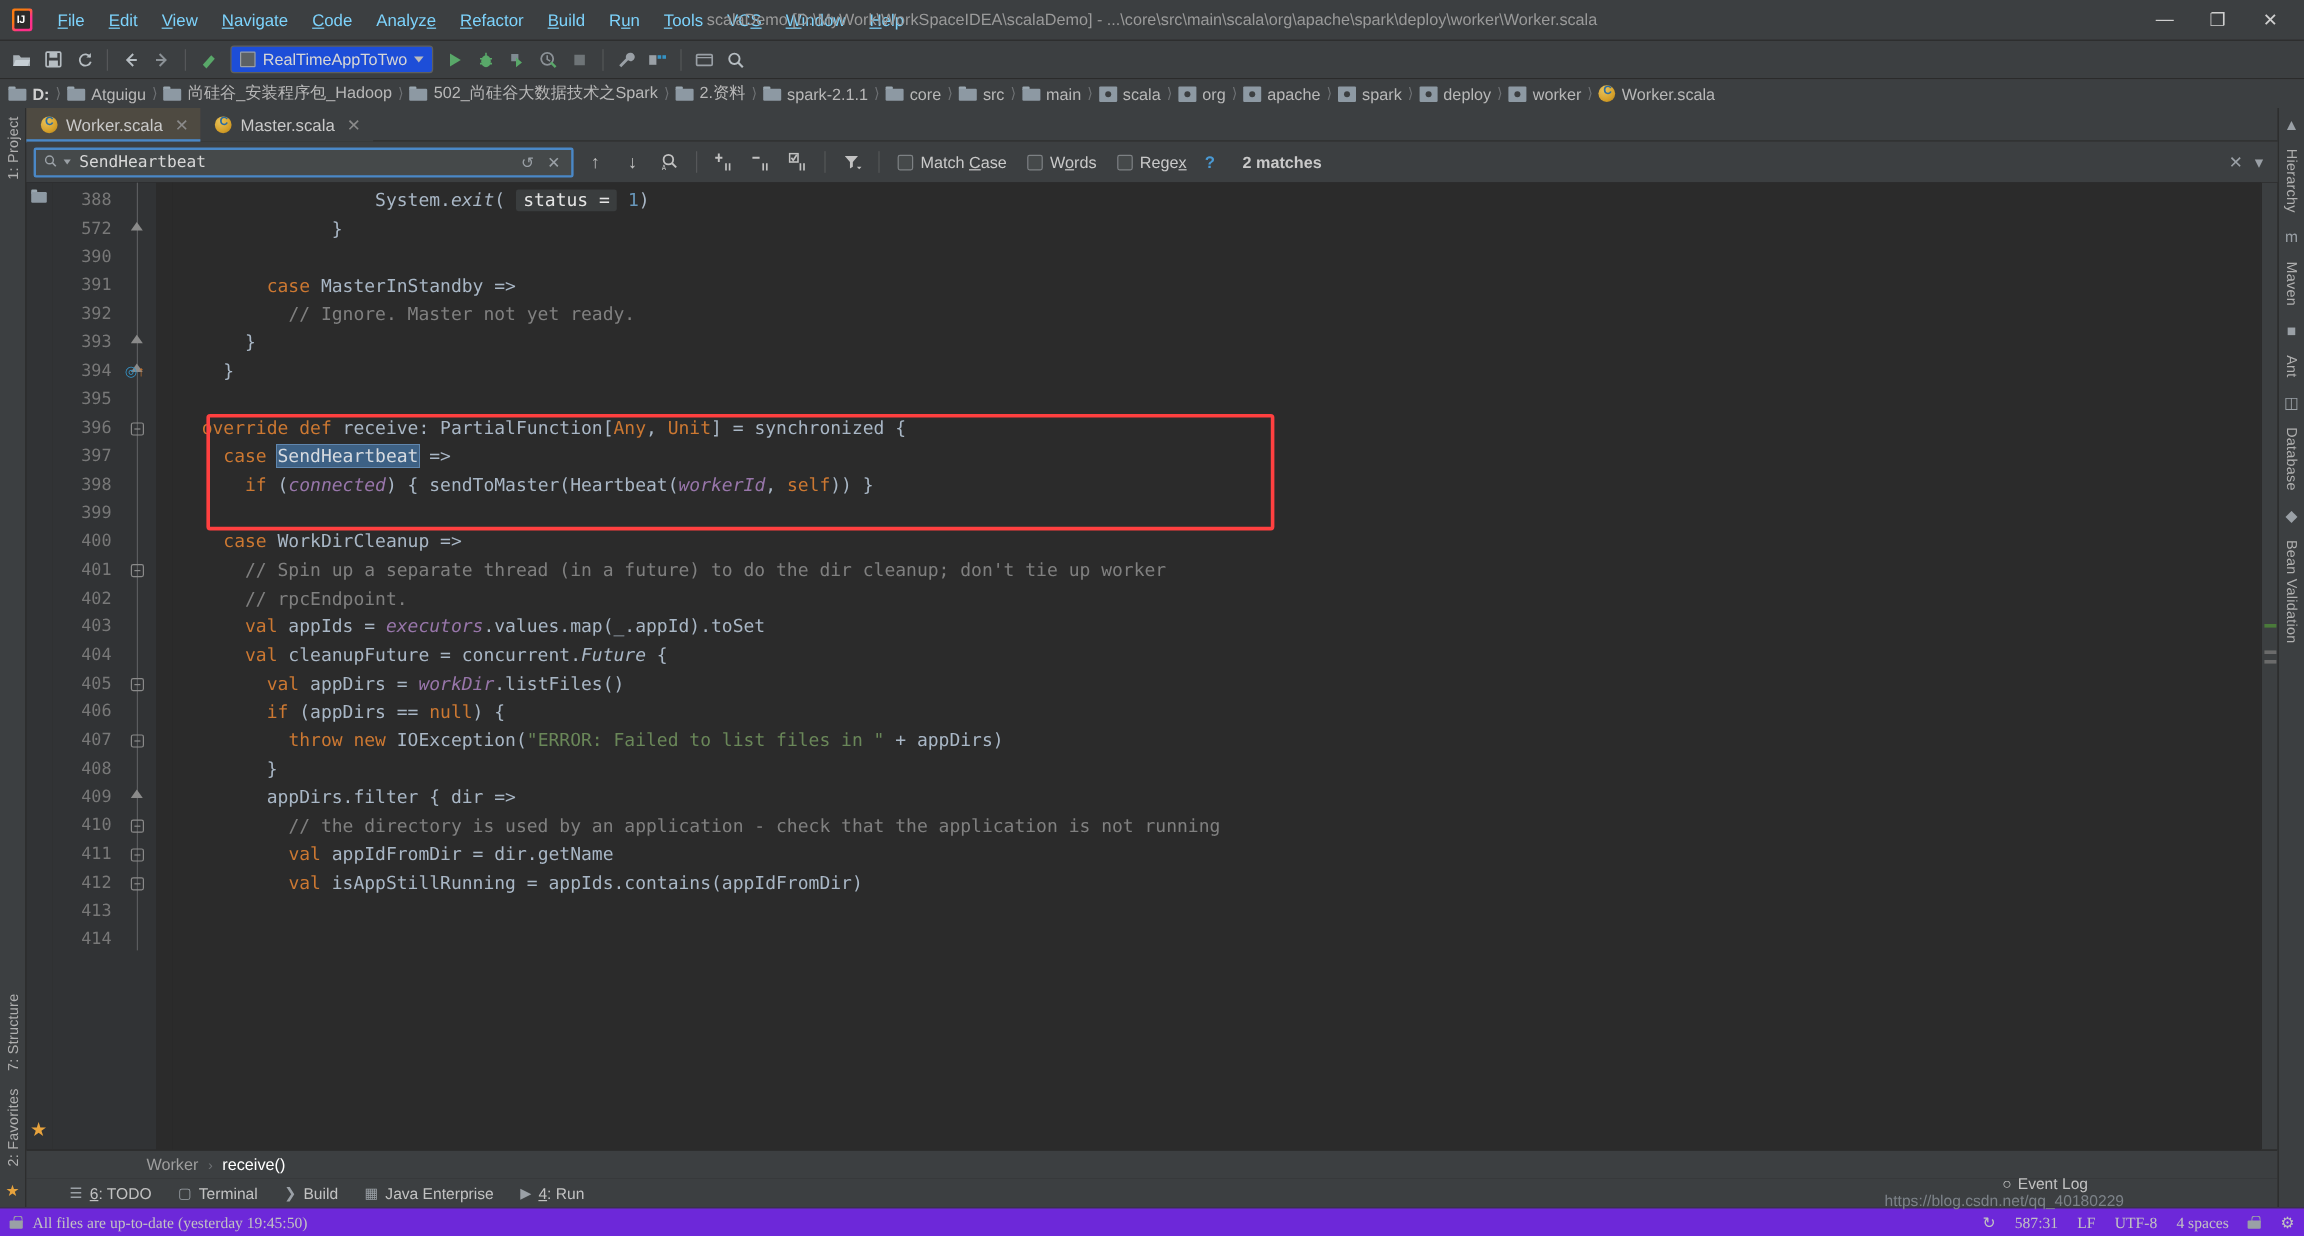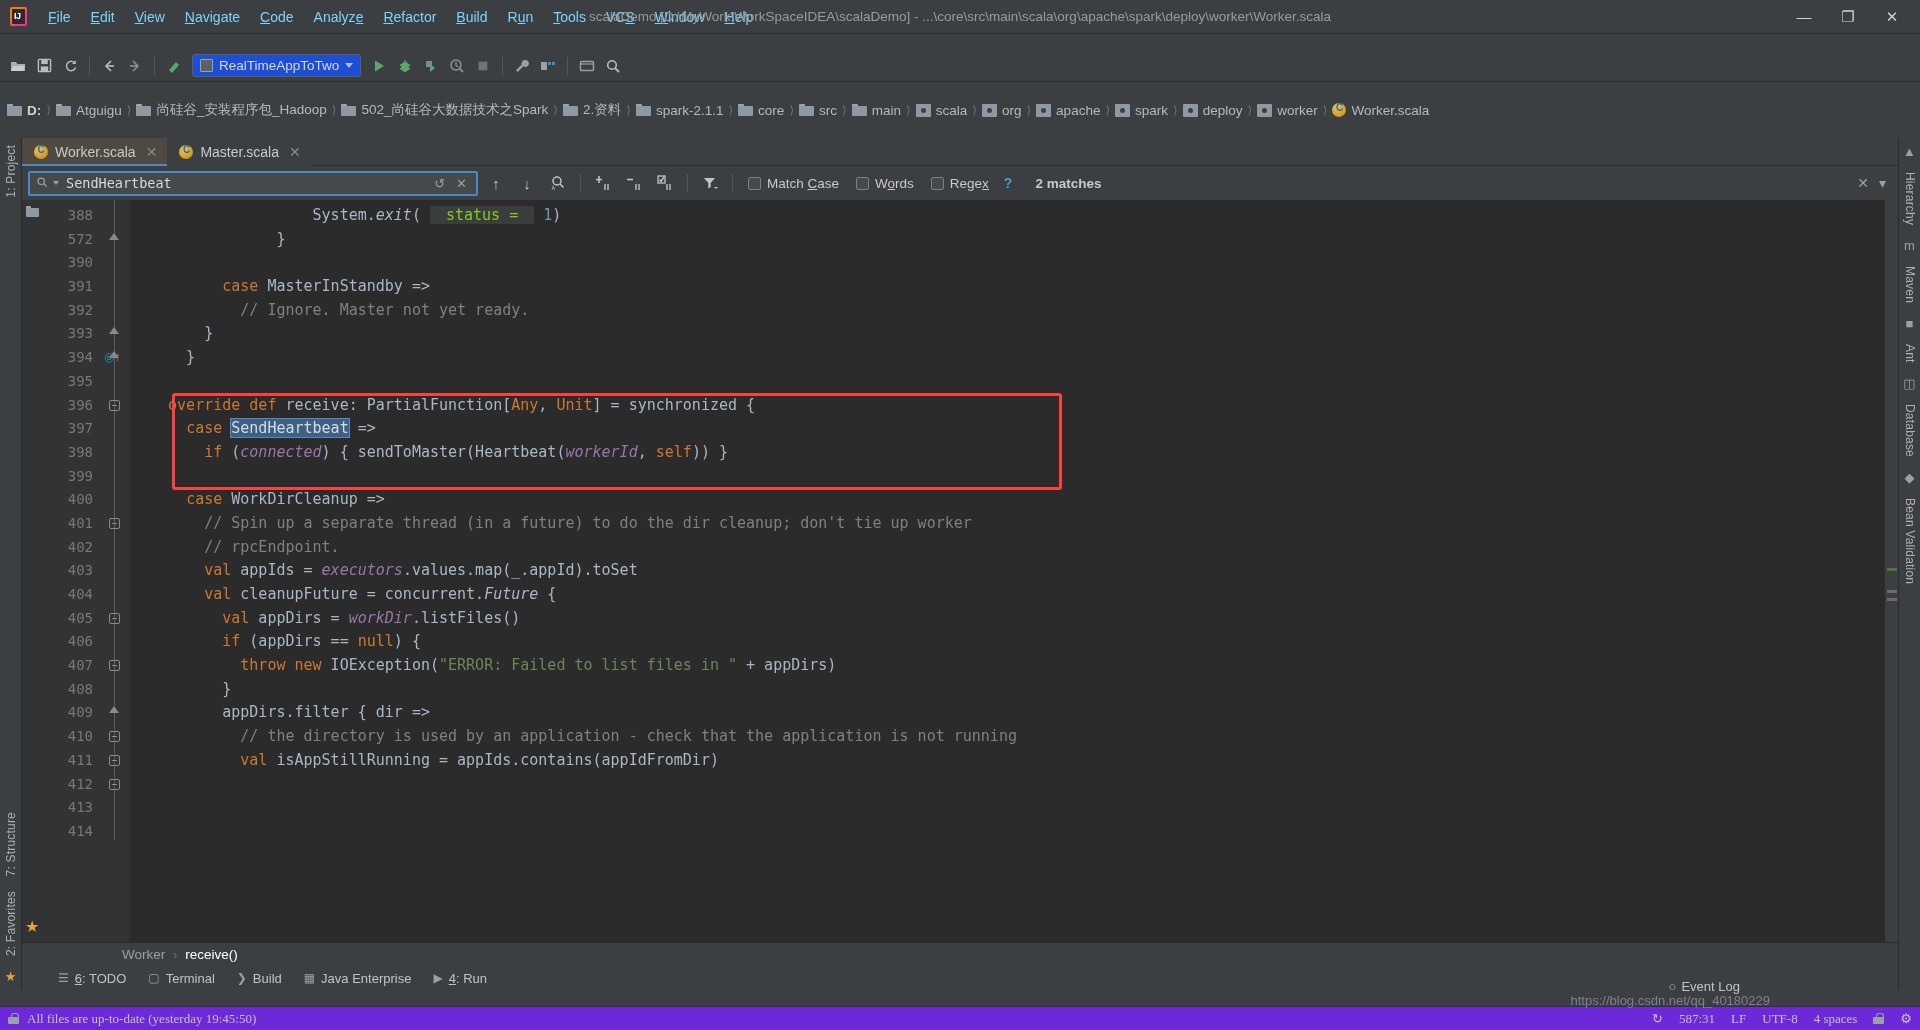--- a/index.html
+++ b/index.html
@@ -3,21 +3,21 @@
 <meta charset="utf-8">
 <style>
   * { box-sizing: border-box; margin: 0; padding: 0; }
   html, body {
     width: 1920px; height: 1030px;
     background: #3c3f41;
     font-family: "Liberation Sans", sans-serif;
     overflow: hidden;
     color: #bbbbbb;
   }
-  #app { position: relative; width: 1920px; height: 1030px; display: flex; flex-direction: column; gap: 16px; }
+  #app { position: relative; width: 1920px; height: 1030px; display: flex; flex-direction: column; }
 
   
   .titlebar {
     height: 34px; background: #3c3f41; display: flex; align-items: center;
     border-bottom: 1px solid #2b2b2b; flex: none; position: relative;
   }
   .logo { width: 22px; height: 22px; margin: 0 8px 0 8px; position: relative; flex: none; }
   .logo .lsq { position: absolute; left: 2px; top: 1px; width: 17px; height: 19px;
     background: linear-gradient(135deg,#f97a12 0%,#f97a12 35%,#ff318c 65%,#fc2f86 100%);
     border-radius: 2px; }
@@ -168,21 +168,21 @@
 
   
   .kw   { color: #cc7832; }
   .typ  { color: #a9b7c6; }
   .cls  { color: #a9b7c6; }
   .ital { font-style: italic; color: #a9b7c6; }
   .fld  { color: #9876aa; font-style: italic; }
   .num  { color: #6897bb; }
   .str  { color: #6a8759; }
   .cmt  { color: #808080; }
-  .hint { color: #84cc16; background: #3a3d3e; border-radius: 2px; padding: 0 16px; }
+  .hint { color: #e5e5e5; background: #3a3d3e; border-radius: 2px; padding: 0 6px; }
   .hl   { background: #3d6185; color: #d7dbe0; outline: 1px solid #5f87b0; }
 
   
   .inspect { position: absolute; right: 6px; top: 6px; font-size: 14px; color: #5a9e4b; }
   .markbar { position: absolute; right: 0; top: 0; bottom: 0; width: 14px; background: #3c3f41;
     border-left: 1px solid #2b2b2b; }
   .mark { position: absolute; left: 2px; width: 10px; height: 3px; }
 
   
   .redbox {
@@ -634,20 +634,21 @@
             <div class="cline">      <span class="cmt">// Spin up a separate thread (in a future) to do the dir cleanup; don't tie up worker</span></div>
             <div class="cline">      <span class="cmt">// rpcEndpoint.</span></div>
             <div class="cline">      <span class="kw">val</span> appIds = <span class="fld">executors</span>.values.map(_.appId).toSet</div>
             <div class="cline">      <span class="kw">val</span> cleanupFuture = concurrent.<span class="ital">Future</span> {</div>
             <div class="cline">        <span class="kw">val</span> appDirs = <span class="fld">workDir</span>.listFiles()</div>
             <div class="cline">        <span class="kw">if</span> (appDirs == <span class="kw">null</span>) {</div>
             <div class="cline">          <span class="kw">throw new</span> IOException(<span class="str">"ERROR: Failed to list files in "</span> + appDirs)</div>
             <div class="cline">        }</div>
             <div class="cline">        appDirs.filter { dir =&gt;</div>
             <div class="cline">          <span class="cmt">// the directory is used by an application - check that the application is not running</span></div>
+            <div class="cline">          <span class="kw">val</span> appIdFromDir = dir.getName</div>
             <div class="cline">          <span class="kw">val</span> isAppStillRunning = appIds.contains(appIdFromDir)</div>
           </div>
         <div class="markbar">
           <div class="mark" style="top:368px;background:#4a7a3a;"></div>
           <div class="mark" style="top:390px;background:#6b6b6b;"></div>
           <div class="mark" style="top:398px;background:#6b6b6b;"></div>
         </div>
       </div>
 
       <div class="navbar">

